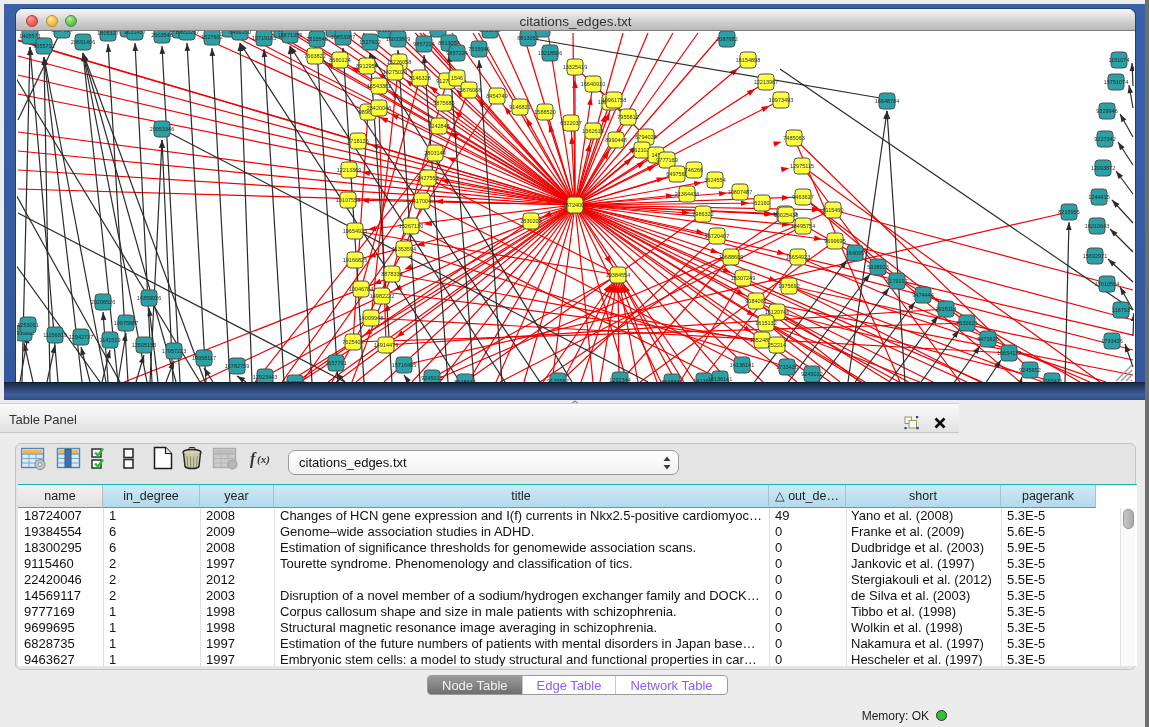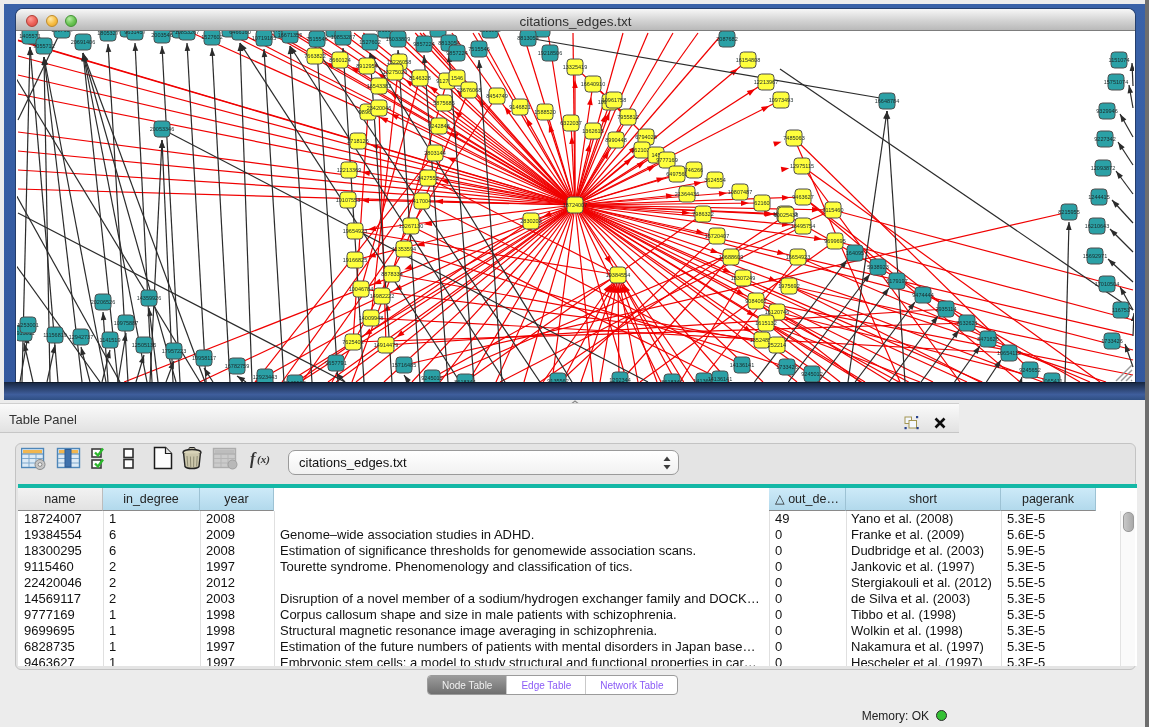--- a/index.html
+++ b/index.html
@@ -20,38 +20,38 @@
 .canvas{position:absolute;left:1px;top:22px;width:1117px;height:351px;background:#fff;overflow:hidden}
 
 .panel{position:absolute;left:0;top:400px;width:959px;height:327px;background:#ececec}
 .phead{position:absolute;left:0;top:3px;width:100%;height:30px;
  background:linear-gradient(#fafafa,#e2e2e2);border-top:1px solid #cfcfcf;border-bottom:1px solid #c6c6c6}
 .phead .t{position:absolute;left:9px;top:8px;font-size:13px;color:#333}
 .container{position:absolute;left:15px;top:43px;width:1121px;height:227px;background:#e4e4e4;
  border:1px solid #c3c3c3;border-radius:6px}
 .dropdown{position:absolute;left:272px;top:6px;width:391px;height:25px;background:linear-gradient(#fff,#f1f1f1);
  border:1px solid #9a9a9a;border-radius:7px;font-size:13px;color:#111;line-height:23px;padding-left:10px}
-.table{position:absolute;left:2px;top:40px;width:1119px;height:182px;background:#fff;overflow:hidden;border-top:4px solid #14b8a6}
+.table{position:absolute;left:2px;top:40px;width:1119px;height:182px;background:#fff;overflow:hidden;border-top:1px solid #14b8a6}
 .th{position:absolute;top:0;left:0;height:23px;width:100%;font-size:12.5px;color:#222}
 .th span{position:absolute;top:0;height:23px;line-height:23px;text-align:center;
  background:linear-gradient(#cdeaf8,#b2d9ec);border-right:1px solid #9dc2d4;border-bottom:1px solid #8a8a8a}
 .th .h0{left:0;width:85px;background:linear-gradient(#f2f2f2,#e2e2e2);border-right:1px solid #bcbcbc}
 .th .h1{left:85px;width:97px}.th .h2{left:182px;width:74px}.th .h3{left:256px;width:495px}
 .th .h4{left:751px;width:77px}.th .h5{left:828px;width:155px}.th .h6{left:983px;width:95px}
 .tbody{position:absolute;left:0;top:23px;width:1101px}
 .tr{position:relative;height:16px;font-size:13px;color:#111;white-space:nowrap}
 .tr span{position:absolute;top:0;line-height:16px;overflow:hidden}
 .c0{left:6px;width:78px}.c1{left:91px;width:90px}.c2{left:188px;width:68px}
 .c3{left:262px;width:488px}.c4{left:757px;width:70px}.c5{left:833px;width:150px}.c6{left:989px;width:88px}
 .vline{position:absolute;top:23px;height:160px;width:1px;background:#e0e0e0}
 .sbtrack{position:absolute;right:2px;top:23px;width:15px;height:159px;background:#fafafa;border-left:1px solid #e3e3e3}
 .sbthumb{position:absolute;left:2px;top:1px;width:11px;height:20px;border-radius:5px;
  background:linear-gradient(90deg,#c8c8c8,#a9a9a9);border:1px solid #999}
 .tabs{position:absolute;left:427px;top:275px;height:20px;border:1px solid #9b9b9b;border-radius:4px;
- overflow:hidden;font-size:10px;display:flex;background:#fff}
+ overflow:hidden;font-size:13px;display:flex;background:#fff}
 .tab{padding:0 14px;line-height:19px;color:#8b5cf6}
 .tab.sel{background:linear-gradient(#9c9c9c,#6f6f6f);color:#f2f2f2}
 .tab.mid{border-left:1px solid #c9c9c9;border-right:1px solid #c9c9c9}
 .mem{position:absolute;right:30px;top:309px;font-size:12px;color:#222}
 .memdot{position:absolute;right:12px;top:310px;width:11px;height:11px;border-radius:50%;
  background:#35c135;border:1px solid #2c2c2c}
 .ficon{position:absolute;right:40px;top:11px;width:15px;height:15px}
 .xicon2{position:absolute;right:13px;top:13px;width:12px;height:12px}
 </style></head>
 <body>
@@ -868,35 +868,37 @@
       <svg style="position:absolute;right:7px;top:5px" width="8" height="14">
         <polygon points="4,0.5 7.5,5 0.5,5" fill="#3c3c3c"></polygon>
           <polygon points="4,13.5 7.5,9 0.5,9" fill="#3c3c3c"></polygon>
       </svg>
     </div>
     <div class="table">
       <div class="th">
         <span class="h0">name</span>
           <span class="h1">in_degree</span>
           <span class="h2">year</span>
+        <span class="h3">title</span>
           <span class="h4">△ out_de…</span>
           <span class="h5">short</span>
         <span class="h6">pagerank</span>
       </div>
       <div class="vline" style="left:85px"></div>
         <div class="vline" style="left:182px"></div>
       <div class="vline" style="left:256px"></div>
         <div class="vline" style="left:751px"></div>
       <div class="vline" style="left:828px"></div>
         <div class="vline" style="left:983px"></div>
       <div class="tbody">
 <div class="tr">
             <span class="c0">18724007</span>
             <span class="c1">1</span>
             <span class="c2">2008</span>
+            <span class="c3">Changes of HCN gene expression and I(f) currents in Nkx2.5-positive cardiomyoc…</span>
             <span class="c4">49</span>
             <span class="c5">Yano et al. (2008)</span>
             <span class="c6">5.3E-5</span>
           </div>
 <div class="tr">
             <span class="c0">19384554</span>
             <span class="c1">6</span>
             <span class="c2">2009</span>
             <span class="c3">Genome–wide association studies in ADHD.</span>
             <span class="c4">0</span>

